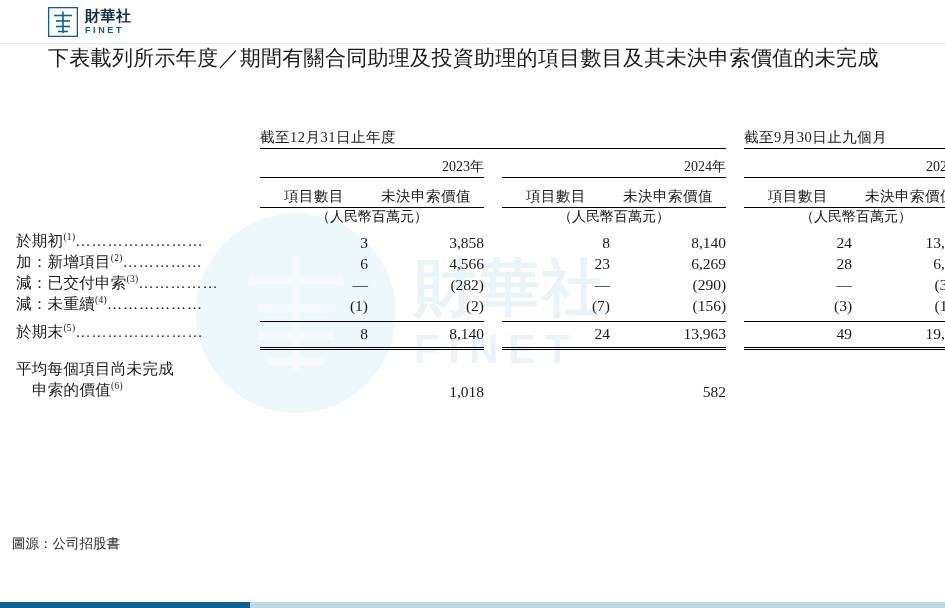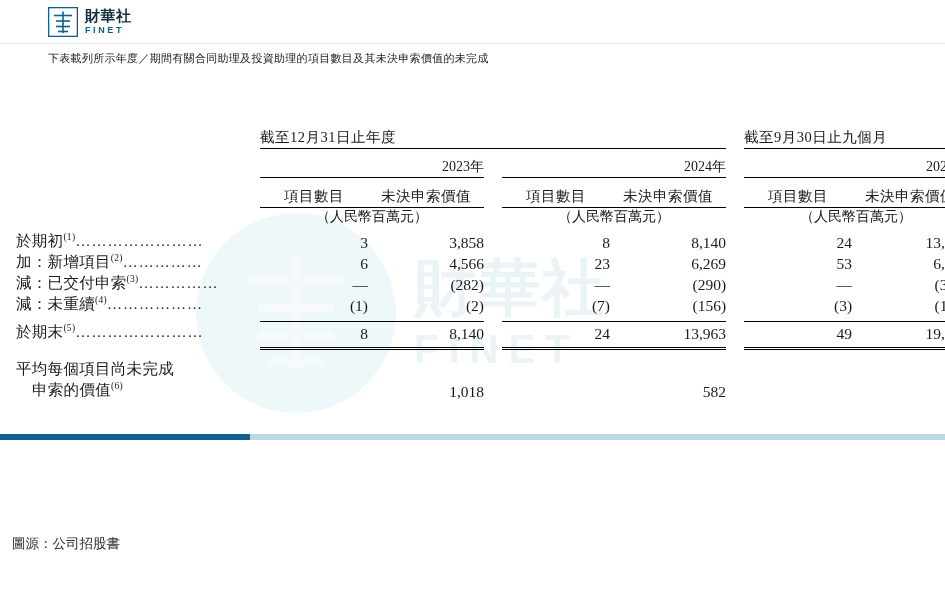--- a/index.html
+++ b/index.html
@@ -11,21 +11,21 @@
     height: 608px;
     background: #ffffff;
     font-family: "Liberation Serif", serif;
     color: #1a1a1a;
     overflow: hidden;
     position: relative;
   }
   .page {
     position: relative;
     width: 945px;
-    height: 440px;
+    height: 608px;
     box-sizing: border-box;
   }
   
   .header {
     position: absolute;
     top: 0;
     left: 0;
     width: 945px;
     height: 44px;
     box-sizing: border-box;
@@ -110,21 +110,21 @@
     font-weight: bold;
     letter-spacing: 10px;
     margin-top: 10px;
   }
   
   .intro {
     position: absolute;
     left: 16px;
     top: 44px;
     width: 916px;
-    font-size: 11px;
+    font-size: 21px;
     line-height: 29px;
     letter-spacing: 0.3px;
   }
   .intro p {
     margin: 0;
     padding: 0;
   }
   .intro .first-line { text-indent: 32px; }
 
   
@@ -396,21 +396,21 @@
         </tr>
 
         <tr>
           <td class="rowlabel"><span>加：新增項目</span><sup>(2)</sup><span class="dots">……………</span></td>
           <td class="num">6</td>
           <td class="num">4,566</td>
           <td></td>
           <td class="num">23</td>
           <td class="num">6,269</td>
           <td></td>
-          <td class="num">53</td>
+          <td class="num">28</td>
           <td class="num">6,207</td>
         </tr>
 
         <tr>
           <td class="rowlabel"><span>減：已交付申索</span><sup>(3)</sup><span class="dots">……………</span></td>
           <td class="num">—</td>
           <td class="num">(282)</td>
           <td></td>
           <td class="num">—</td>
           <td class="num">(290)</td>

